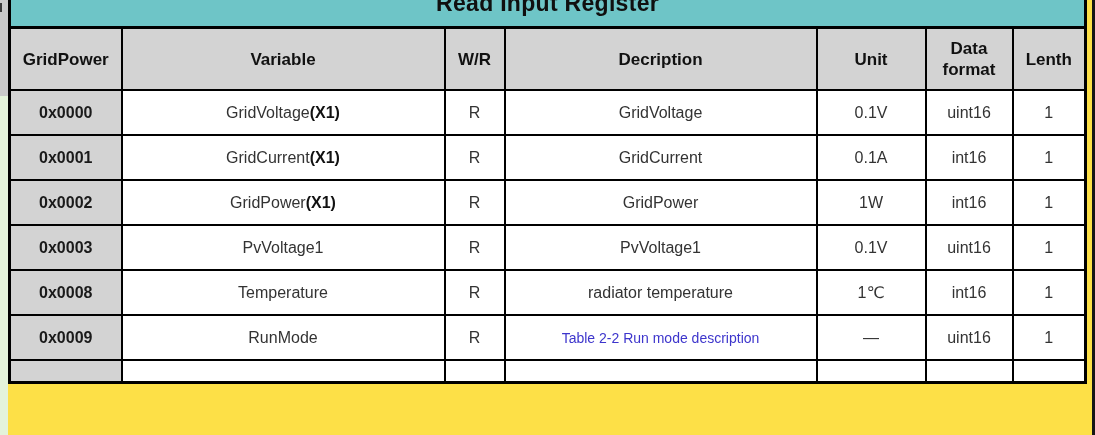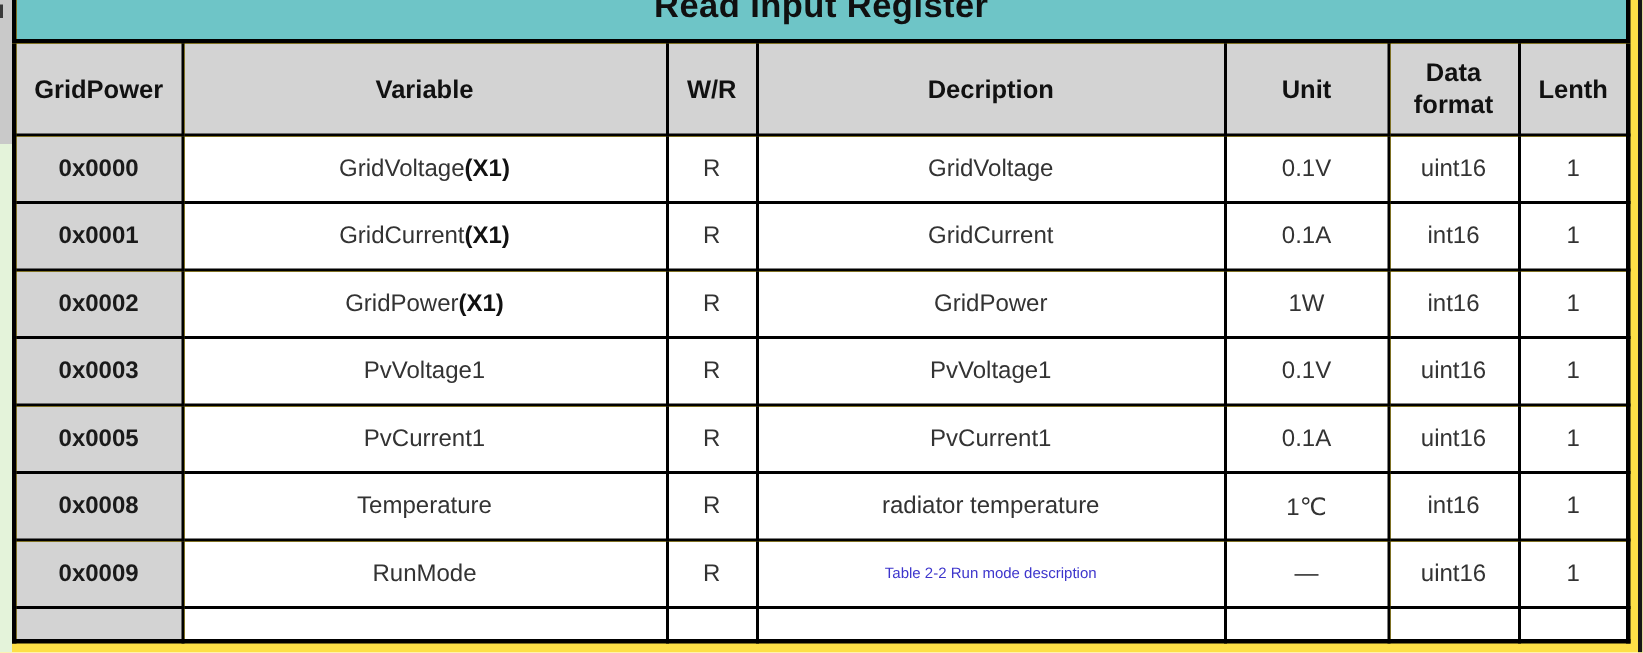--- a/index.html
+++ b/index.html
@@ -42,21 +42,21 @@
     white-space:normal;line-height:21px;
     border-bottom:2px solid var(--border,#000);
   }
   tbody tr.data-row{height:45px;}
   tbody td{font-size:16px;color:#333;background:#fff;}
   tbody td.reg{
     background:var(--register-bg,#d3d3d3);font-weight:bold;color:#1a1a1a;
   }
   tbody td.var b{font-weight:bold;color:#111;}
   tbody td.desc.link{
-    color:var(--link,#3d35cc);font-size:10px;
+    color:var(--link,#3d35cc);font-size:14px;
   }
   tbody tr.partial-row{height:22px;}
   tbody tr.partial-row td{background:#fff;}
   tbody tr.partial-row td.reg{background:var(--register-bg,#d3d3d3);}
 </style>
 </head>
 <body>
 
 <div class="screen">
   <div class="gutter-top"></div>
@@ -126,29 +126,20 @@
     <td class="reg">0x0003</td>
     <td class="var"><span class="vname">PvVoltage1</span><b class="vbold"></b></td>
     <td class="wr">R</td>
     <td class="desc">PvVoltage1</td>
     <td class="unit">0.1V</td>
     <td class="fmt">uint16</td>
     <td class="len">1</td>
   </tr>
 
 
-  <tr class="data-row">
-    <td class="reg">0x0005</td>
-    <td class="var"><span class="vname">PvCurrent1</span><b class="vbold"></b></td>
-    <td class="wr">R</td>
-    <td class="desc">PvCurrent1</td>
-    <td class="unit">0.1A</td>
-    <td class="fmt">uint16</td>
-    <td class="len">1</td>
-  </tr>
 
 
 
   <tr class="data-row">
     <td class="reg">0x0008</td>
     <td class="var"><span class="vname">Temperature</span><b class="vbold"></b></td>
     <td class="wr">R</td>
     <td class="desc">radiator temperature</td>
     <td class="unit">1℃</td>
     <td class="fmt">int16</td>

